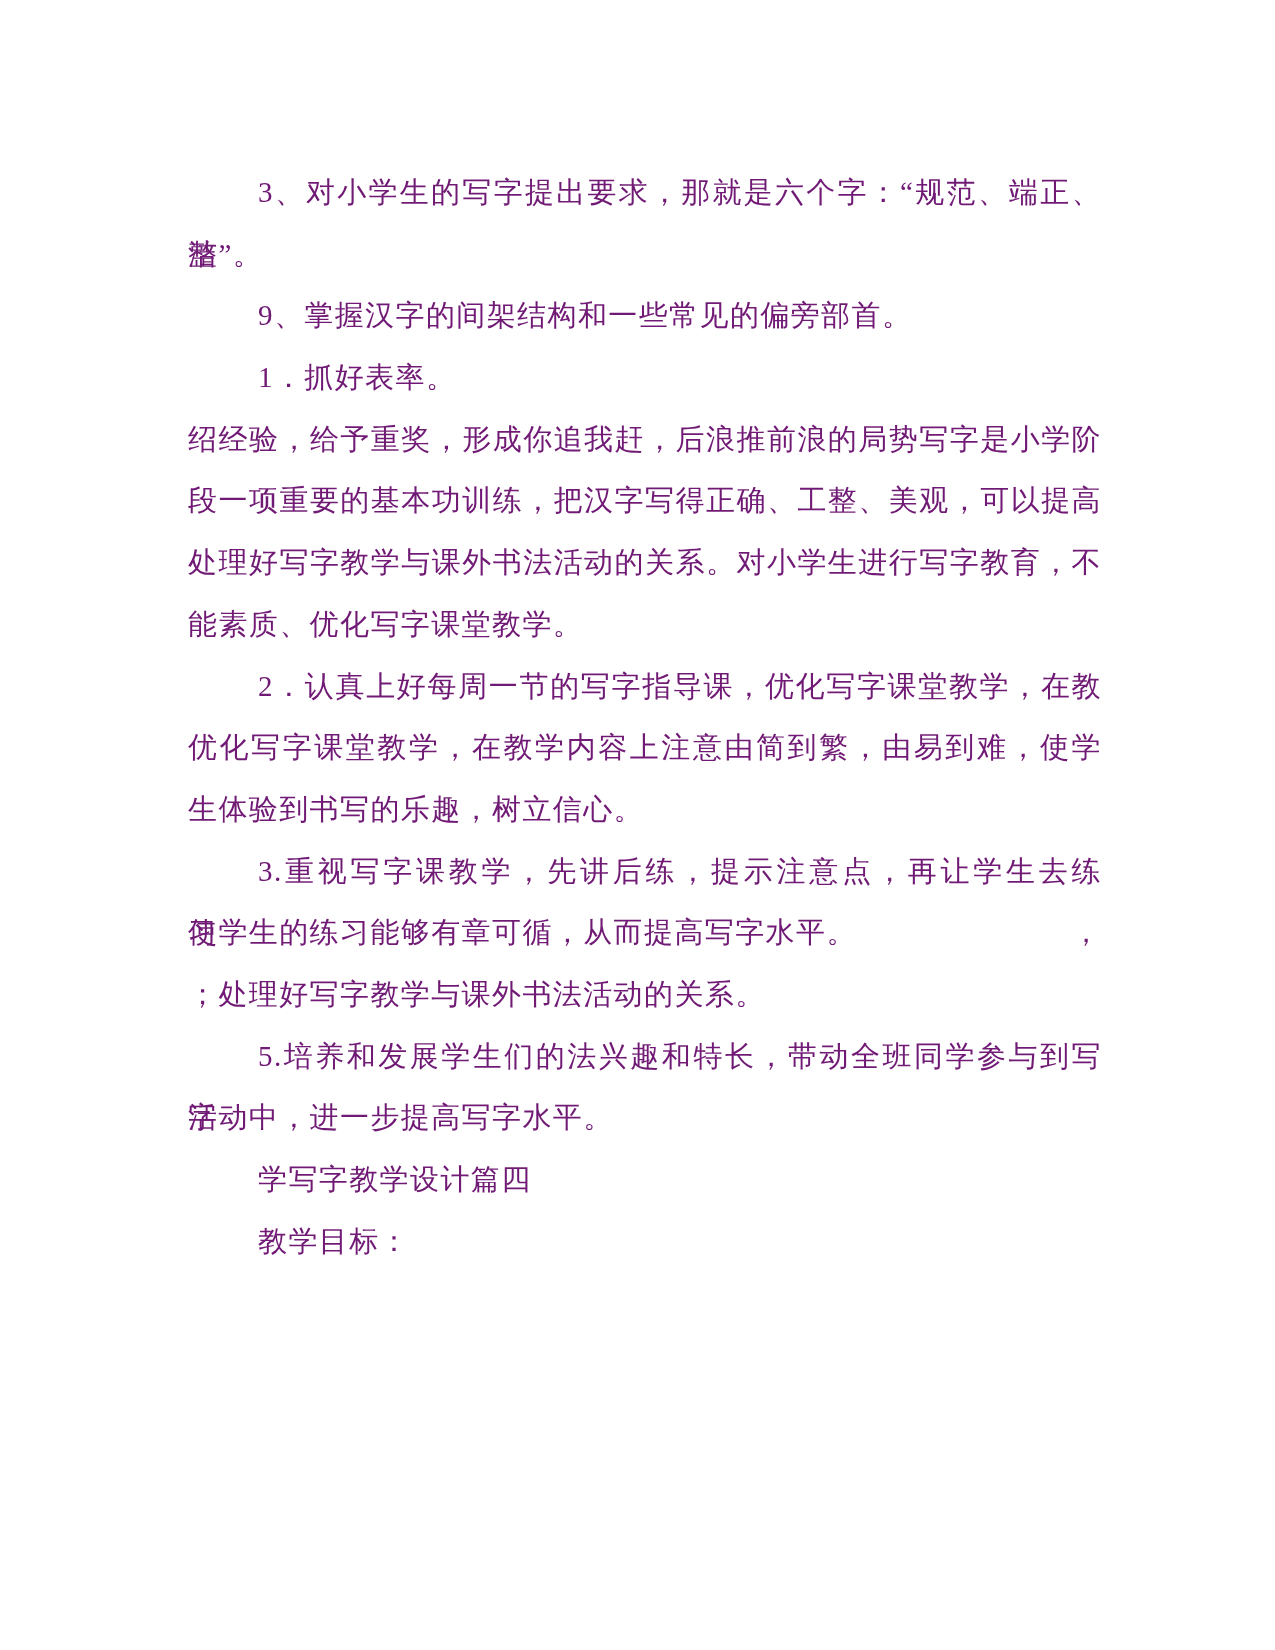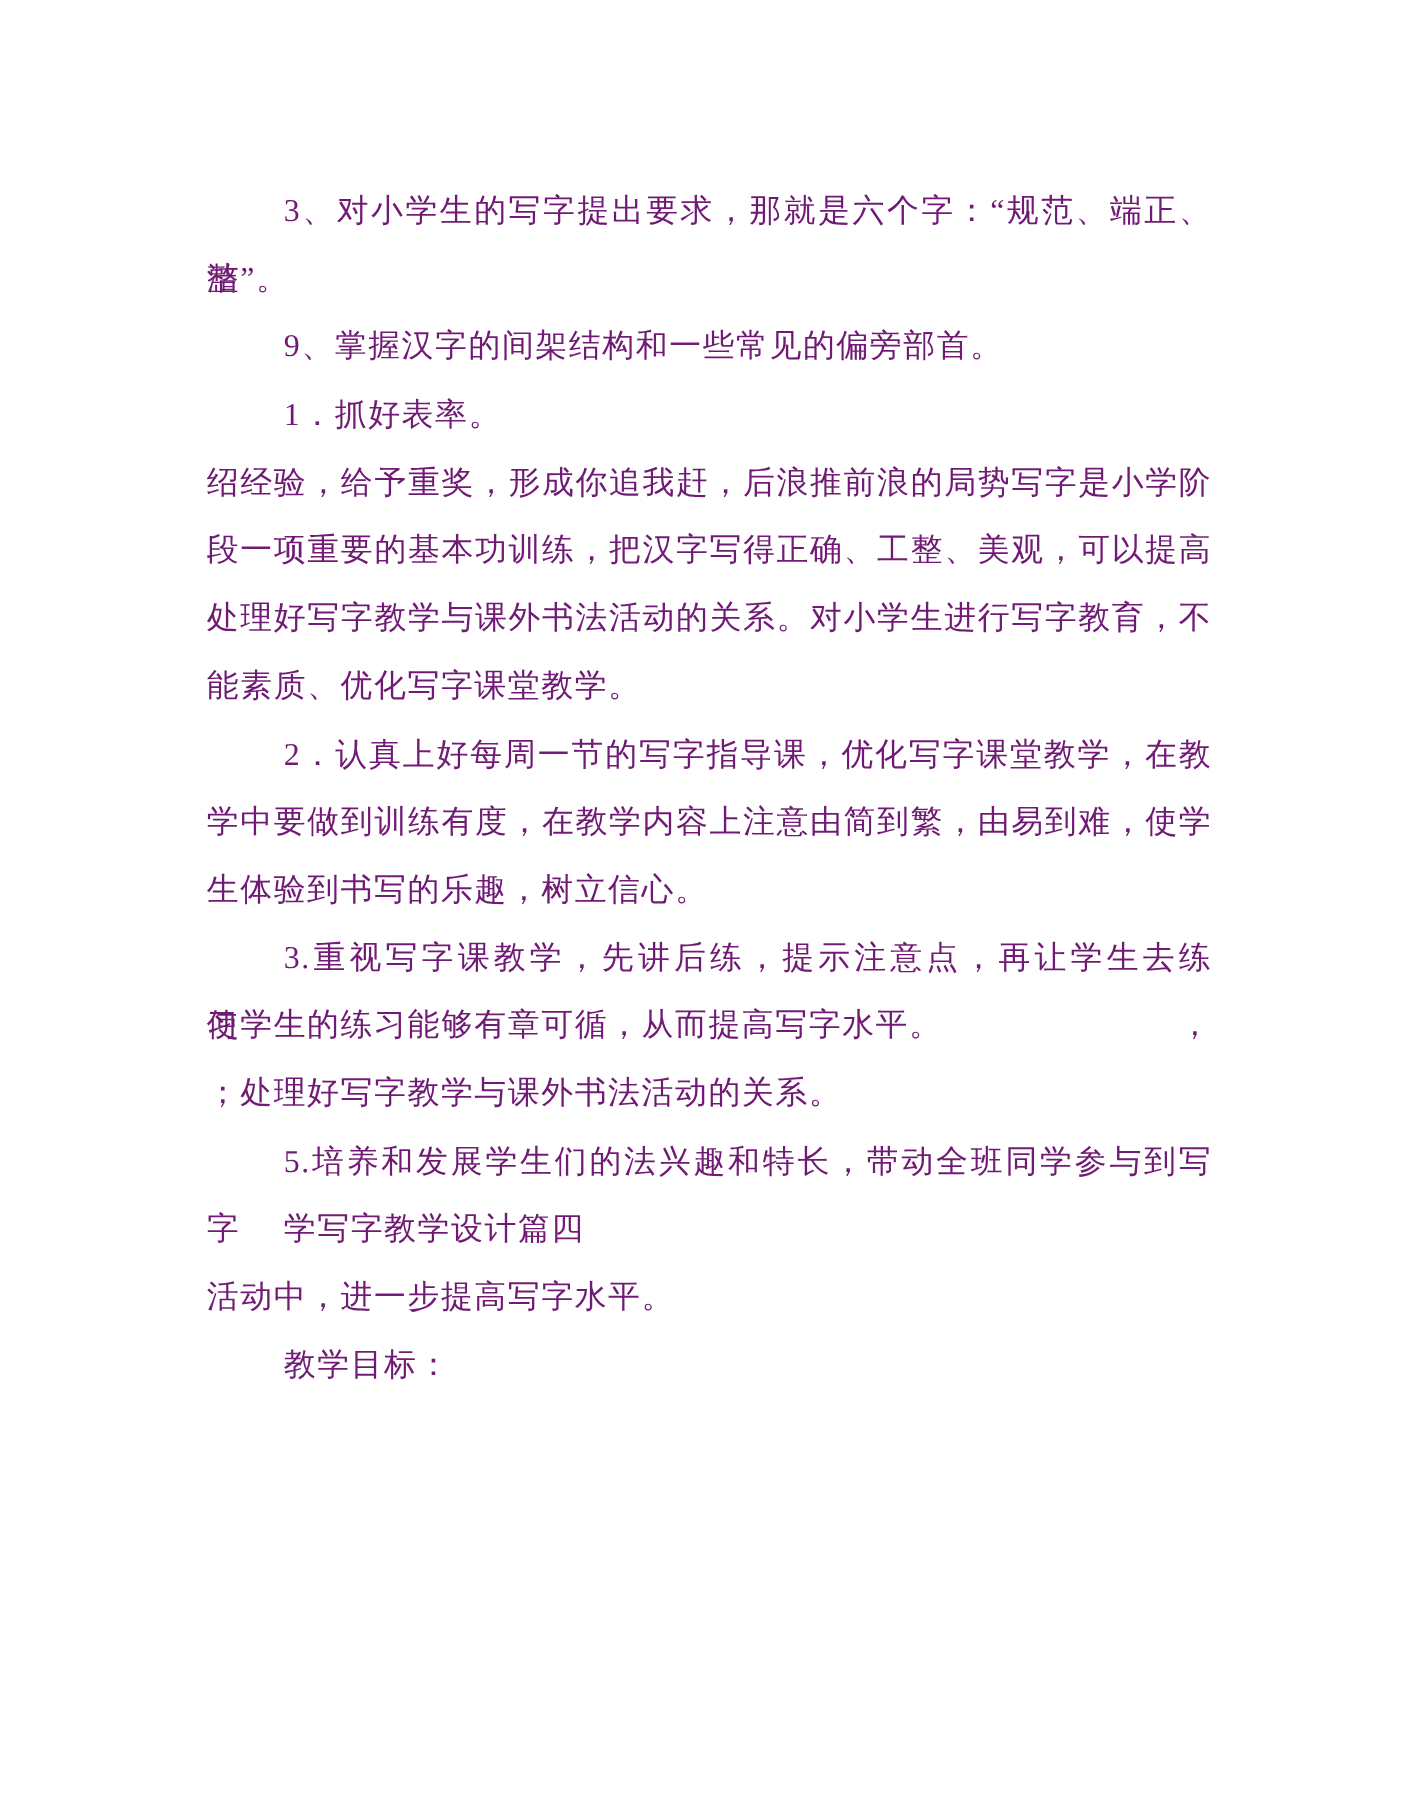--- a/index.html
+++ b/index.html
@@ -52,29 +52,29 @@
     <div class="ln ind">9、掌握汉字的间架结构和一些常见的偏旁部首。</div>
 
     <div class="ln ind">1．抓好表率。</div>
 
     <div class="ln j">绍经验，给予重奖，形成你追我赶，后浪推前浪的局势写字是小学阶</div>
     <div class="ln j">段一项重要的基本功训练，把汉字写得正确、工整、美观，可以提高</div>
     <div class="ln j">处理好写字教学与课外书法活动的关系。对小学生进行写字教育，不</div>
     <div class="ln">能素质、优化写字课堂教学。</div>
 
     <div class="ln ind j">2．认真上好每周一节的写字指导课，优化写字课堂教学，在教</div>
-    <div class="ln j">学中要做到训练有度，在教学内容上注意由简到繁，由易到难，使学</div>
+    <div class="ln j">优化写字课堂教学，在教学内容上注意由简到繁，由易到难，使学</div>
     <div class="ln">生体验到书写的乐趣，树立信心。</div>
 
     <div class="ln ind j">3.重视写字课教学，先讲后练，提示注意点，再让学生去练习，</div>
     <div class="ln">使学生的练习能够有章可循，从而提高写字水平。</div>
 
     <div class="ln">；处理好写字教学与课外书法活动的关系。</div>
 
     <div class="ln ind j">5.培养和发展学生们的法兴趣和特长，带动全班同学参与到写字</div>
+    <div class="ln">活动中，进一步提高写字水平。</div>
+
     <div class="ln ind">学写字教学设计篇四</div>
-
-    <div class="ln">活动中，进一步提高写字水平。</div>
 
     <div class="ln ind">教学目标：</div>
 
   </div>
 </div>
 
 </body></html>

